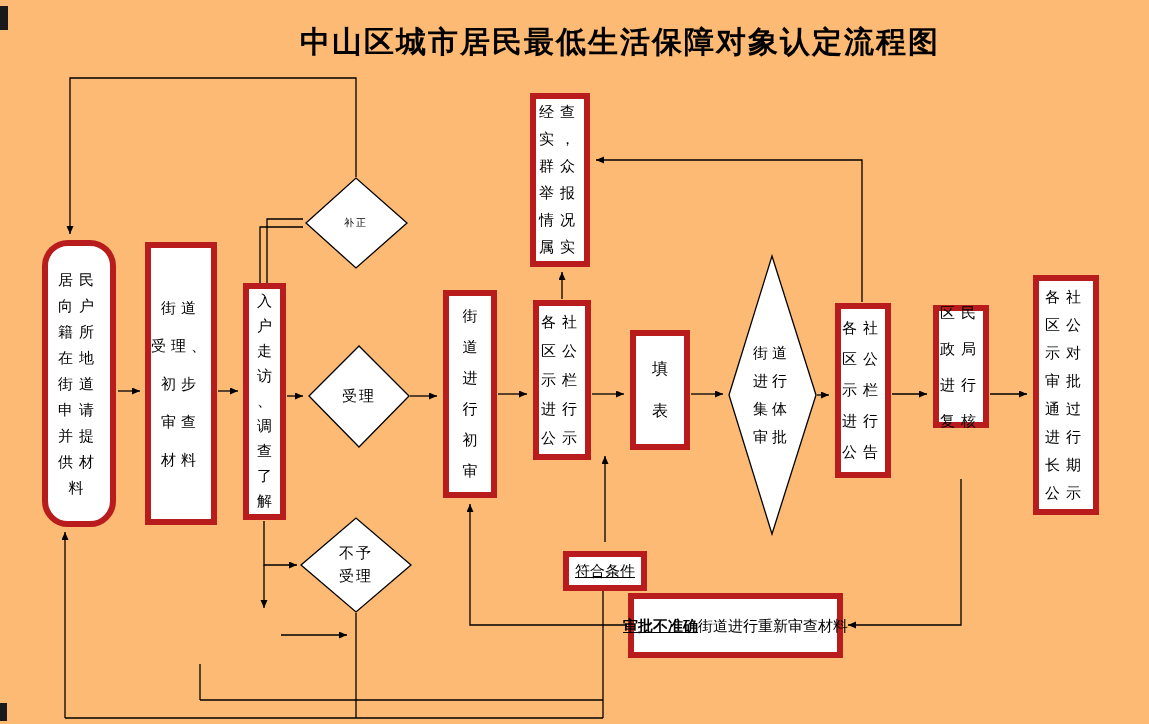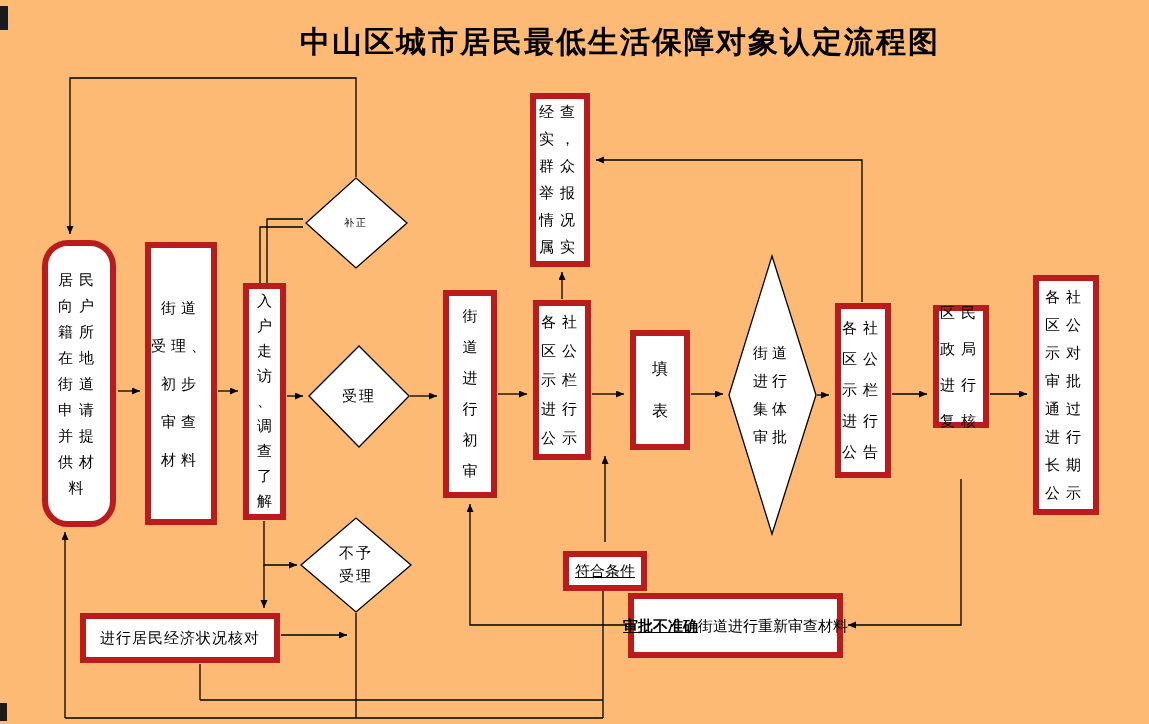--- a/index.html
+++ b/index.html
@@ -213,20 +213,17 @@
 
   <div class="node box n-tiaojian">
     <span class="u">符合条件</span>
   </div>
 
   <div class="node box n-buzhunque">
     <div class="l1">审批不准确</div>
     <div class="l2">街道进行重新审查材料</div>
   </div>
 
-  <div class="node box n-hedui">
-    <span>进行居民经济状况核对</span>
-  </div>
 
   <div class="edge-mark em-top"></div>
   <div class="edge-mark em-bottom"></div>
 
 </div>
 
 </body></html>

